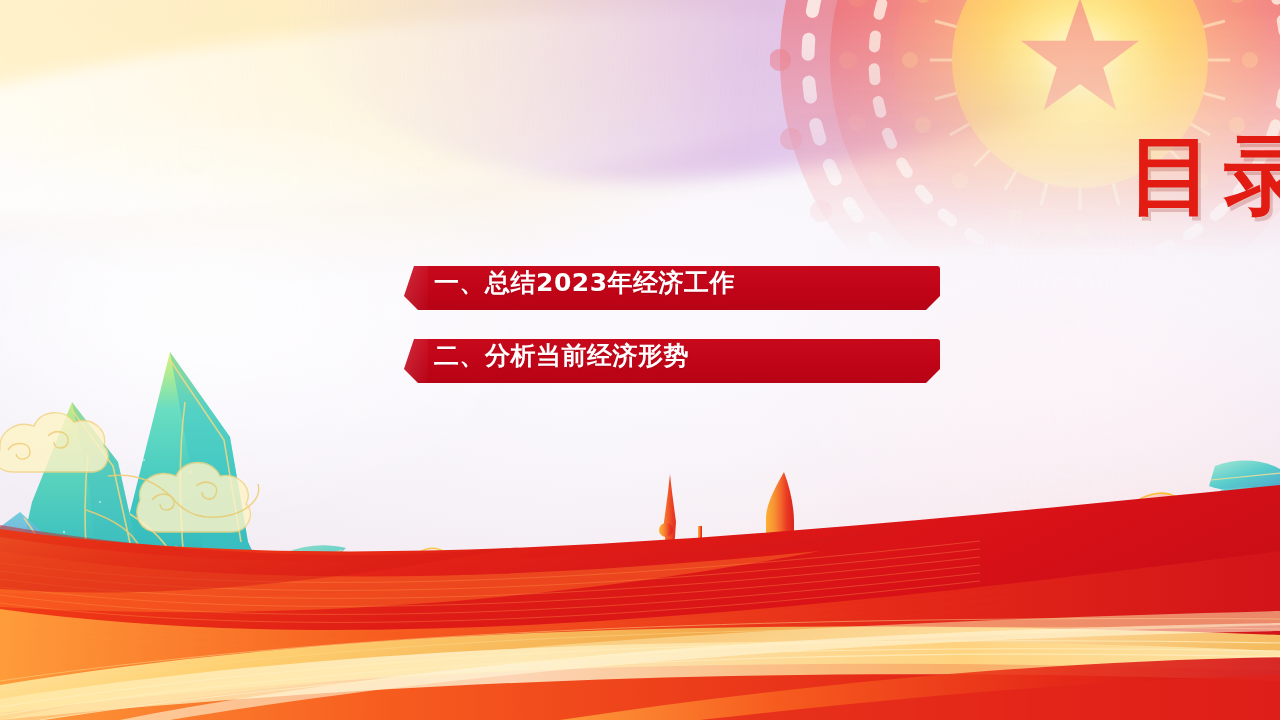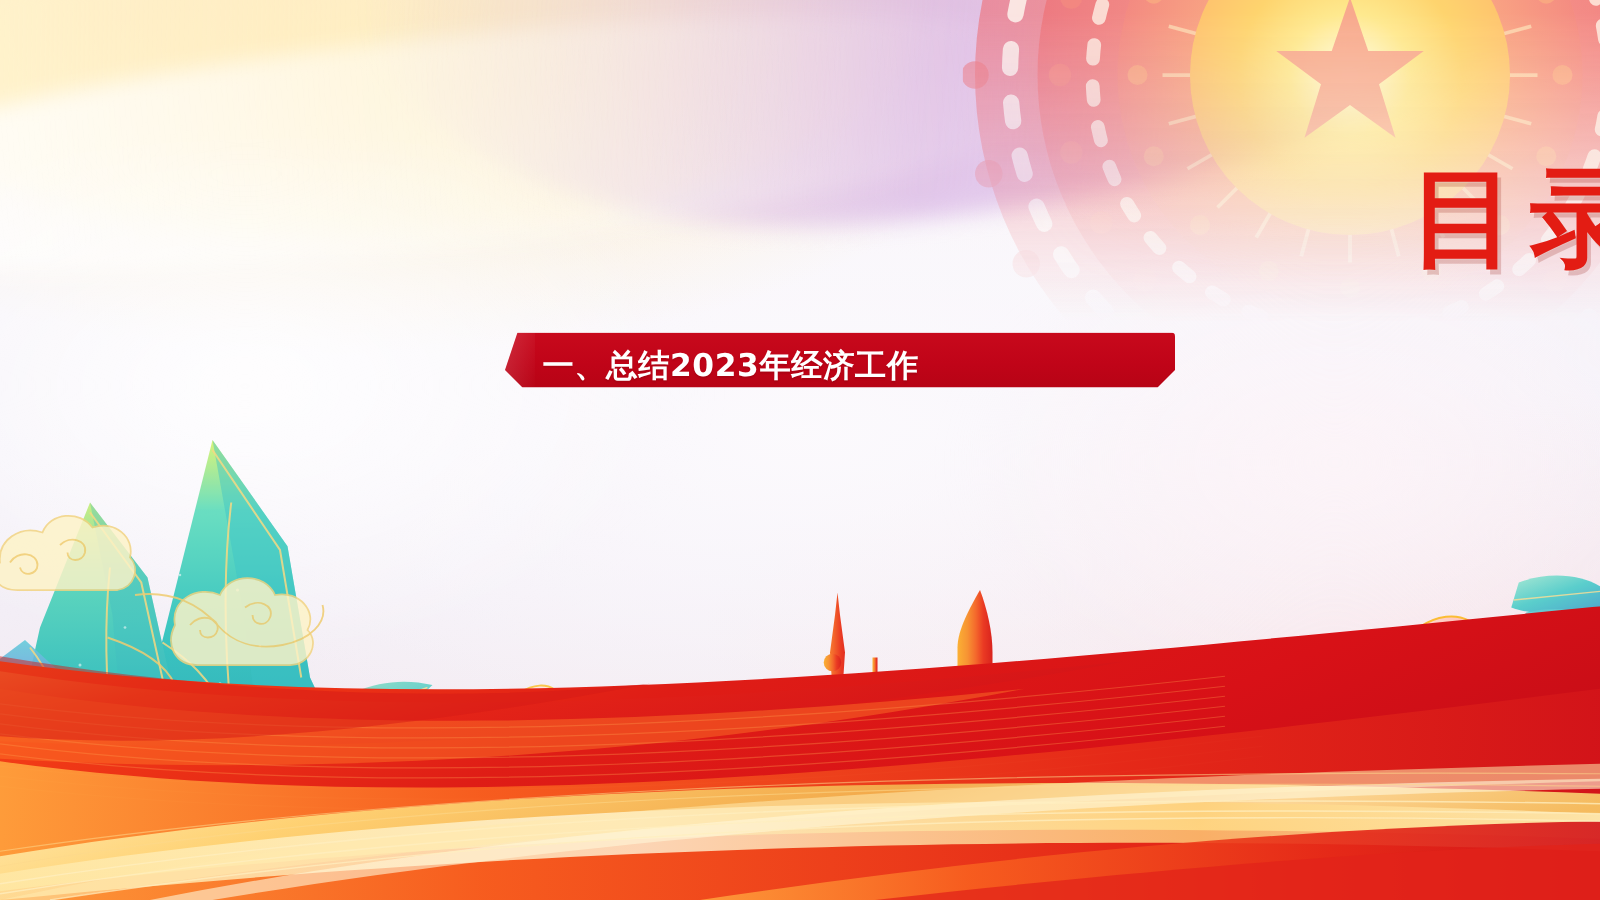--- a/index.html
+++ b/index.html
@@ -89,21 +89,21 @@
   }
 
   
   #toc{ position:absolute; left:404px; top:266px; width:536px; }
   .toc-item{
     position:relative; height:52px; margin-bottom:21px;
     background:linear-gradient(180deg,#c8091c 0%,#c00418 48%,#b30314 100%);
     clip-path:polygon(10px 0, 536px 0, 536px 30px, 522px 44px, 14px 44px, 0 30px);
     border-radius:3px;
     box-shadow:0 2px 5px rgba(140,10,20,.18);
-    display:flex; align-items:center;
+    display:flex; align-items:flex-start;
   }
   .toc-item::before{
     content:""; position:absolute; left:0; top:0; width:24px; height:100%;
     background:linear-gradient(100deg, rgba(255,255,255,.14), rgba(255,255,255,0));
     pointer-events:none;
   }
   .toc-item:last-child{ margin-bottom:0; }
   .toc-label{
     padding-left:30px;
     color:#ffffff;
@@ -624,15 +624,18 @@
 
     <path d="M0,40 C180,70 360,78 520,62 C340,96 160,116 0,104 Z" fill="#d61a16" opacity=".5"></path>
   </svg>
 
   <div id="title">目录</div>
 
   <div id="toc">
     <div class="toc-item">
       <span class="toc-label">一、总结2023年经济工作</span>
     </div>
+    <div class="toc-item">
+      <span class="toc-label">二、分析当前经济形势</span>
+    </div>
   </div>
 
 </div>
 
 </body></html>

